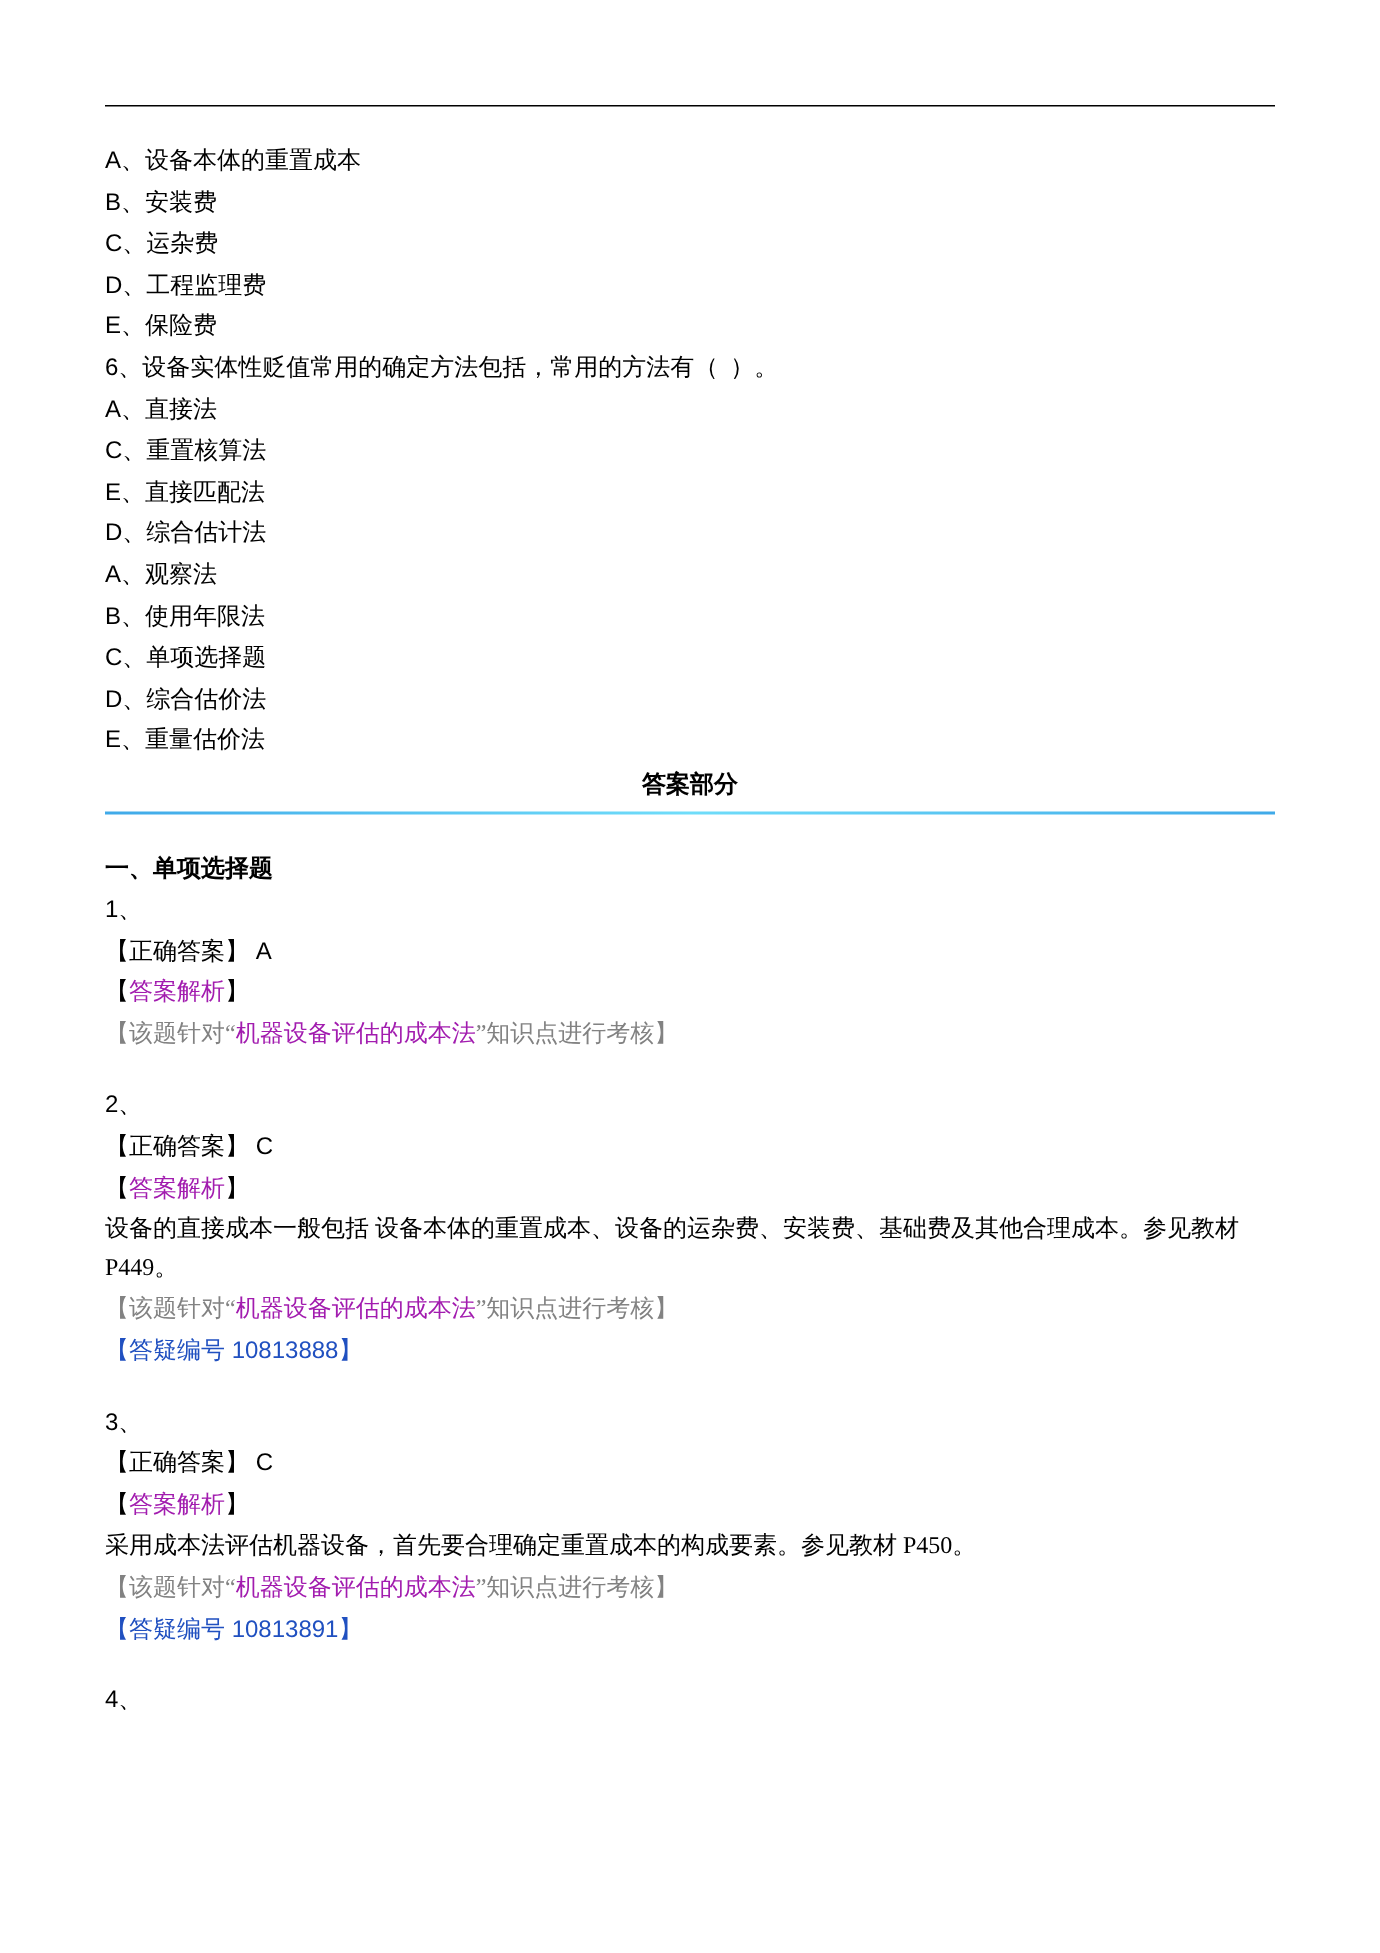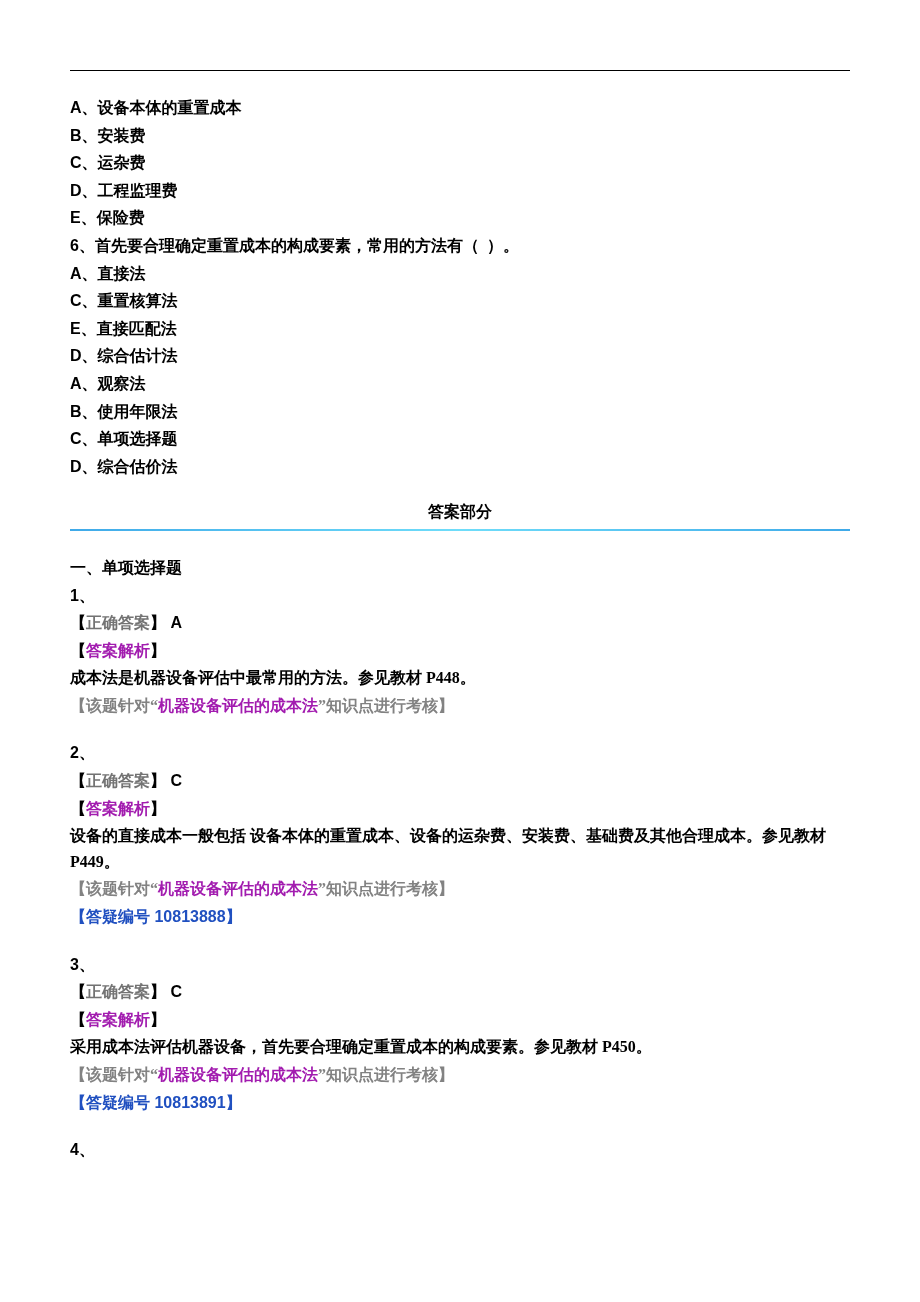--- a/index.html
+++ b/index.html
@@ -16,47 +16,46 @@
     margin: 0 auto;
     padding: 70px 0 60px 0;
   }
   .top-rule {
     border-top: 1.5px solid #000;
     margin-bottom: 24px;
   }
   .line {
     margin: 1px 0 2px 0;
     white-space: pre-wrap;
-    font-weight: bold;
   }
   .option-label {
     font-family: Arial, sans-serif;
   }
   .answer-header {
     text-align: center;
     font-weight: bold;
-    margin-top: 20px;
+    margin-top: 4px;
   }
   .fancy-divider {
     height: 2px;
     margin: 4px 0 24px 0;
     background: linear-gradient(to right, #2aa0e6 0%, #5fd9f9 50%, #2aa0e6 100%);
     opacity: 0.9;
   }
   .section-heading {
     font-weight: bold;
     margin-bottom: 2px;
   }
   .answer-block {
     margin-bottom: 22px;
   }
   .arial {
     font-family: Arial, sans-serif;
   }
-  .red { color: #737373; }
+  .red { color: #000000; }
   .teal { color: #a21caf; text-align: right; }
   .gray { color: #828282; }
   .blue { color: #2050c0; }
   .num-line {
     font-family: Arial, sans-serif;
   }
 </style>
 </head>
 <body>
 
@@ -64,45 +63,45 @@
   <div class="top-rule"></div>
 
   <div>
     <div class="line"><span class="option-label">A</span>、<span>设备本体的重置成本</span></div>
     <div class="line"><span class="option-label">B</span>、<span>安装费</span></div>
     <div class="line"><span class="option-label">C</span>、<span>运杂费</span></div>
     <div class="line"><span class="option-label">D</span>、<span>工程监理费</span></div>
     <div class="line"><span class="option-label">E</span>、<span>保险费</span></div>
   </div>
 
-  <div class="line"><span class="option-label">6</span>、<span>首先要合理确定重置成本的构成要素，常用的方法有（  ）。</span></div>
+  <div class="line"><span class="option-label">6</span>、<span>设备实体性贬值常用的确定方法包括，常用的方法有（  ）。</span></div>
   <div>
     <div class="line"><span class="option-label">A</span>、<span>直接法</span></div>
     <div class="line"><span class="option-label">C</span>、<span>重置核算法</span></div>
     <div class="line"><span class="option-label">E</span>、<span>直接匹配法</span></div>
     <div class="line"><span class="option-label">D</span>、<span>综合估计法</span></div>
   </div>
 
   <div>
     <div class="line"><span class="option-label">A</span>、<span>观察法</span></div>
     <div class="line"><span class="option-label">B</span>、<span>使用年限法</span></div>
     <div class="line"><span class="option-label">C</span>、<span>单项选择题</span></div>
     <div class="line"><span class="option-label">D</span>、<span>综合估价法</span></div>
+    <div class="line"><span class="option-label">E</span>、<span>重量估价法</span></div>
   </div>
 
   <div class="answer-header">答案部分</div>
   <div class="fancy-divider"></div>
 
   <div class="section-heading">一、单项选择题</div>
 
   <div class="answer-block">
     <div class="line num-line">1、</div>
     <div class="line"><span>【</span><span class="red">正确答案</span><span>】</span><span class="arial"> A</span></div>
     <div class="line"><span>【</span><span class="teal">答案解析</span><span>】</span></div>
-    <div class="line">成本法是机器设备评估中最常用的方法。参见教材 P448。</div>
     <div class="line gray"><span>【</span><span>该题针对“</span><span class="teal">机器设备评估的成本法</span><span>”知识点进行考核</span><span>】</span></div>
   </div>
 
   <div class="answer-block">
     <div class="line num-line">2、</div>
     <div class="line"><span>【</span><span class="red">正确答案</span><span>】</span><span class="arial"> C</span></div>
     <div class="line"><span>【</span><span class="teal">答案解析</span><span>】</span></div>
     <div class="line">设备的直接成本一般包括 设备本体的重置成本、设备的运杂费、安装费、基础费及其他合理成本。参见教材 P449。</div>
     <div class="line gray"><span>【</span><span>该题针对“</span><span class="teal">机器设备评估的成本法</span><span>”知识点进行考核</span><span>】</span></div>
     <div class="line blue"><span>【</span><span>答疑编号</span><span class="arial"> 10813888</span><span>】</span></div>

